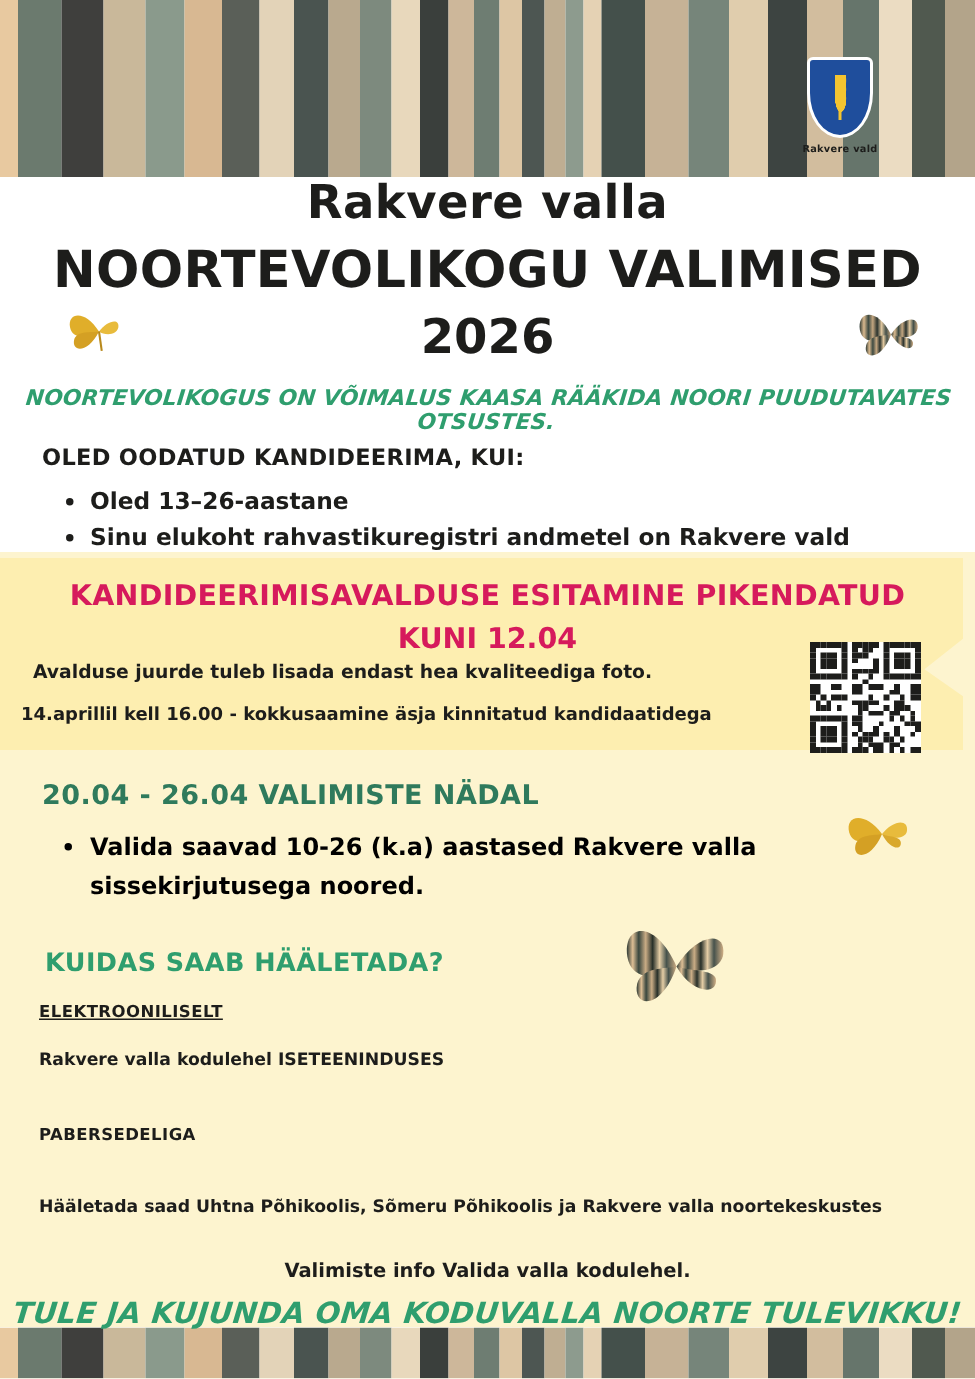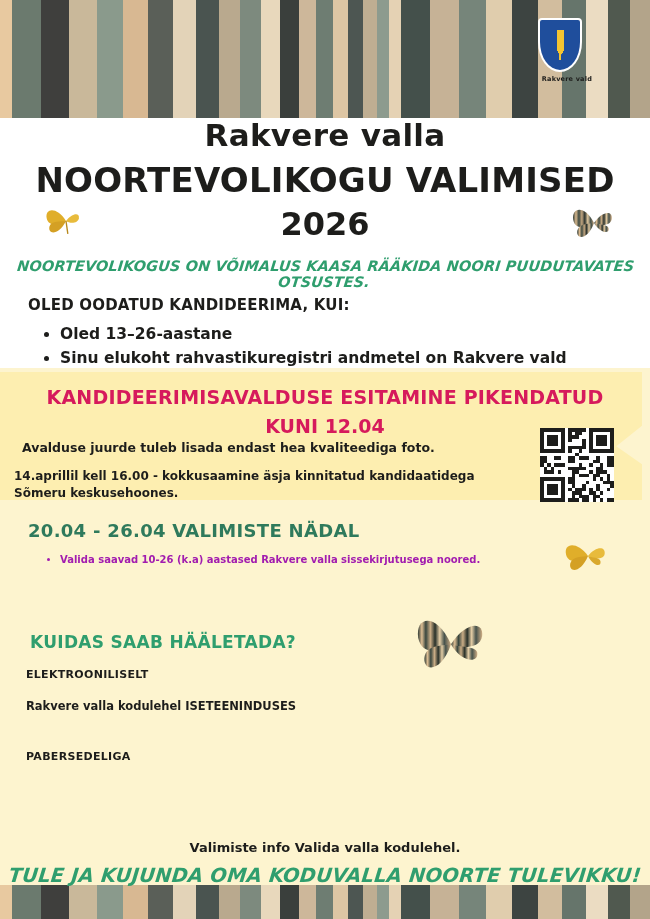--- a/index.html
+++ b/index.html
@@ -67,23 +67,23 @@
     align-items: center;
     justify-content: center;
     flex-direction: column;
   }
   .stamp .stamp-mono { font-size: 11px; font-style: italic; letter-spacing: .5px; }
   .stamp .stamp-arc { font-size: 4.2px; letter-spacing: .3px; }
 
   
   .crest {
     position: absolute;
-    right: 58px; top: 18px;
+    right: 58px; top: 38px;
     width: 64px;
-    text-align: right;
+    text-align: center;
     z-index: 6;
   }
   .crest-shield {
     width: 44px; height: 54px;
     margin: 0 auto;
     background: #1f4e9c;
     border: 2px solid #ffffff;
     border-radius: 4px 4px 22px 22px / 4px 4px 30px 30px;
     position: relative;
     display: flex;
@@ -250,43 +250,44 @@
     left: 28px; top: 520px;
     font-size: 18px;
     font-weight: bold;
     color: #2f7a5c;
     letter-spacing: .3px;
   }
   .bullets-2 {
     position: absolute;
     left: 42px; top: 552px;
     width: 500px;
-    font-size: 10px;
-    font-weight: bold;
-    color: #a21caf;
+    font-size: 16px;
+    font-weight: bold;
+    color: #000000;
     line-height: 1.6;
   }
   .bullets-2 li { margin-left: 18px; }
 
   
   .sect-head-3 {
     position: absolute;
     left: 30px; top: 632px;
     font-size: 17px;
     font-weight: bold;
     color: #2f9e6e;
     letter-spacing: .3px;
   }
   .sub-head-1 {
     position: absolute;
     left: 26px; top: 668px;
     font-size: 11px;
     font-weight: bold;
     color: #1d1d1b;
     letter-spacing: .3px;
+    text-decoration: underline;
   }
   .para-1 {
     position: absolute;
     left: 26px; top: 698px;
     font-size: 11.5px;
     font-weight: bold;
     color: #1d1d1b;
     line-height: 1.5;
   }
   .sub-head-2 {
@@ -469,21 +470,20 @@
       <li>Oled 13–26-aastane</li>
       <li>Sinu elukoht rahvastikuregistri andmetel on Rakvere vald</li>
     </ul>
 
     <div class="banner"></div>
     <div class="banner-title">KANDIDEERIMISAVALDUSE ESITAMINE PIKENDATUD</div>
     <div class="banner-title2">KUNI 12.04</div>
     <div class="banner-line1">Avalduse juurde tuleb lisada endast hea kvaliteediga foto.</div>
     <div class="banner-line2">
       <span>14.aprillil kell 16.00 - kokkusaamine äsja kinnitatud kandidaatidega</span><br>
-      <span>Sõmeru keskusehoones.</span>
     </div>
     <div class="qr" id="qr-code">
         <i></i>
         <i></i>
         <i></i>
         <i></i>
         <i></i>
         <i></i>
         <i></i>
         <i style="background: transparent;"></i>
@@ -928,18 +928,19 @@
     </ul>
 
     <div class="sect-head-3">KUIDAS SAAB HÄÄLETADA?</div>
     <div class="sub-head-1">ELEKTROONILISELT</div>
     <div class="para-1">
       <span>Rakvere valla kodulehel ISETEENINDUSES</span><br>
     </div>
     <div class="sub-head-2">PABERSEDELIGA</div>
     <div class="para-2">
       <br>
+      <span>Hääletada saad Uhtna Põhikoolis, Sõmeru Põhikoolis ja Rakvere valla noortekeskustes</span>
     </div>
 
     <div class="footer-info">Valimiste info Valida valla kodulehel.</div>
     <div class="footer-slogan">TULE JA KUJUNDA OMA KODUVALLA NOORTE TULEVIKKU!</div>
   </div>
 </div>
 
 </body></html>

